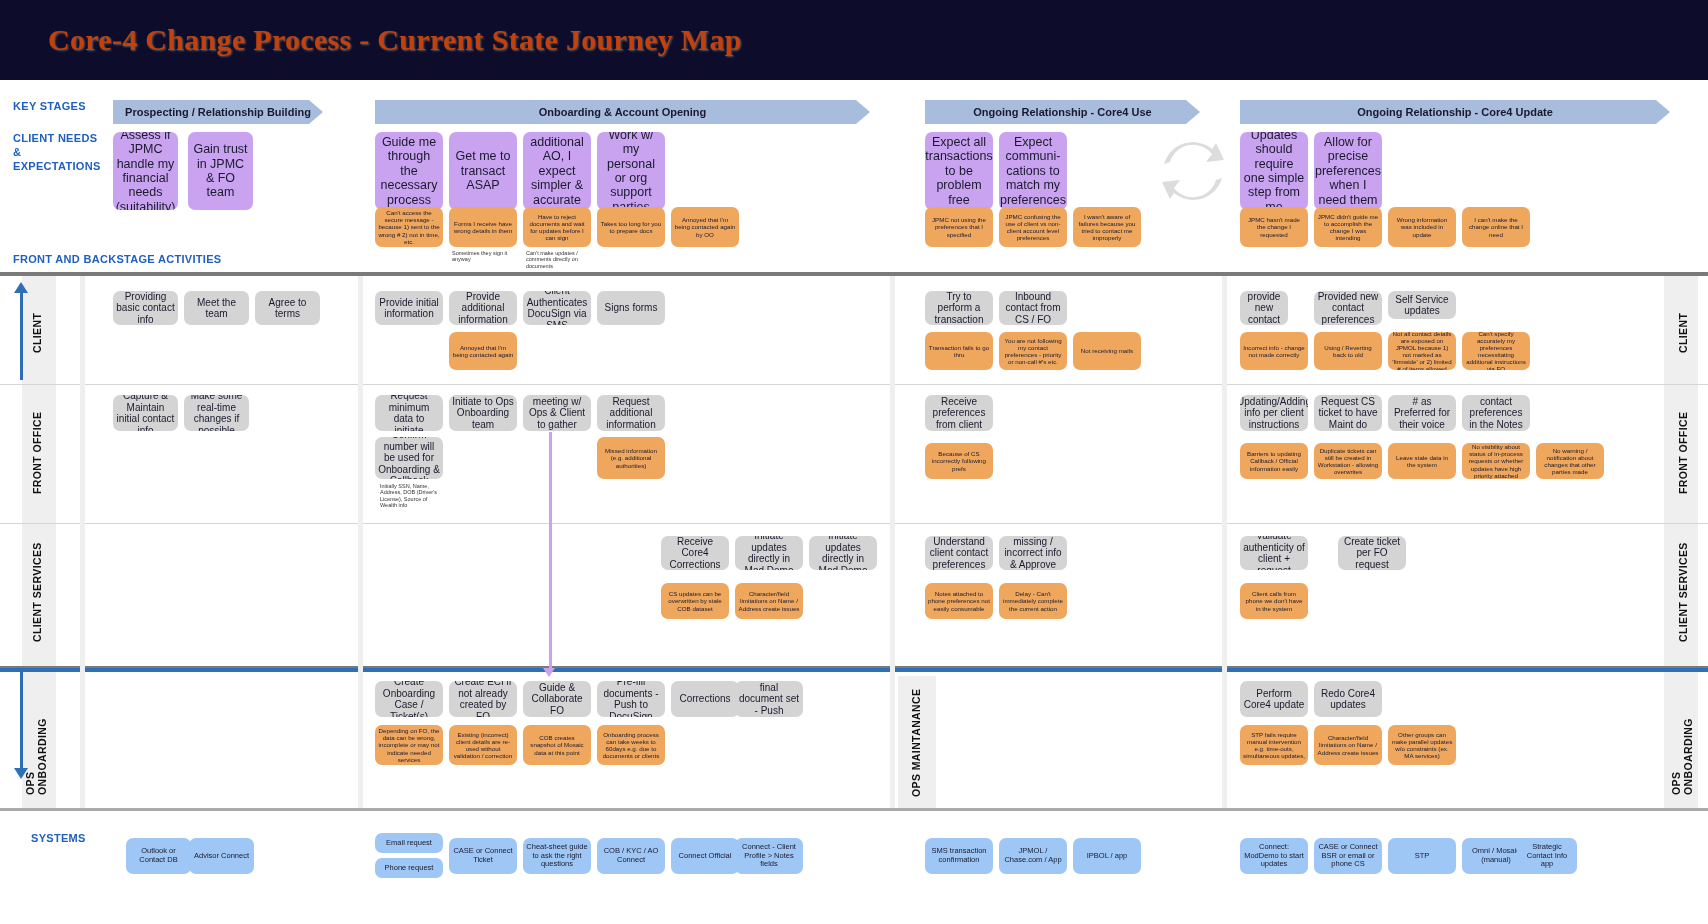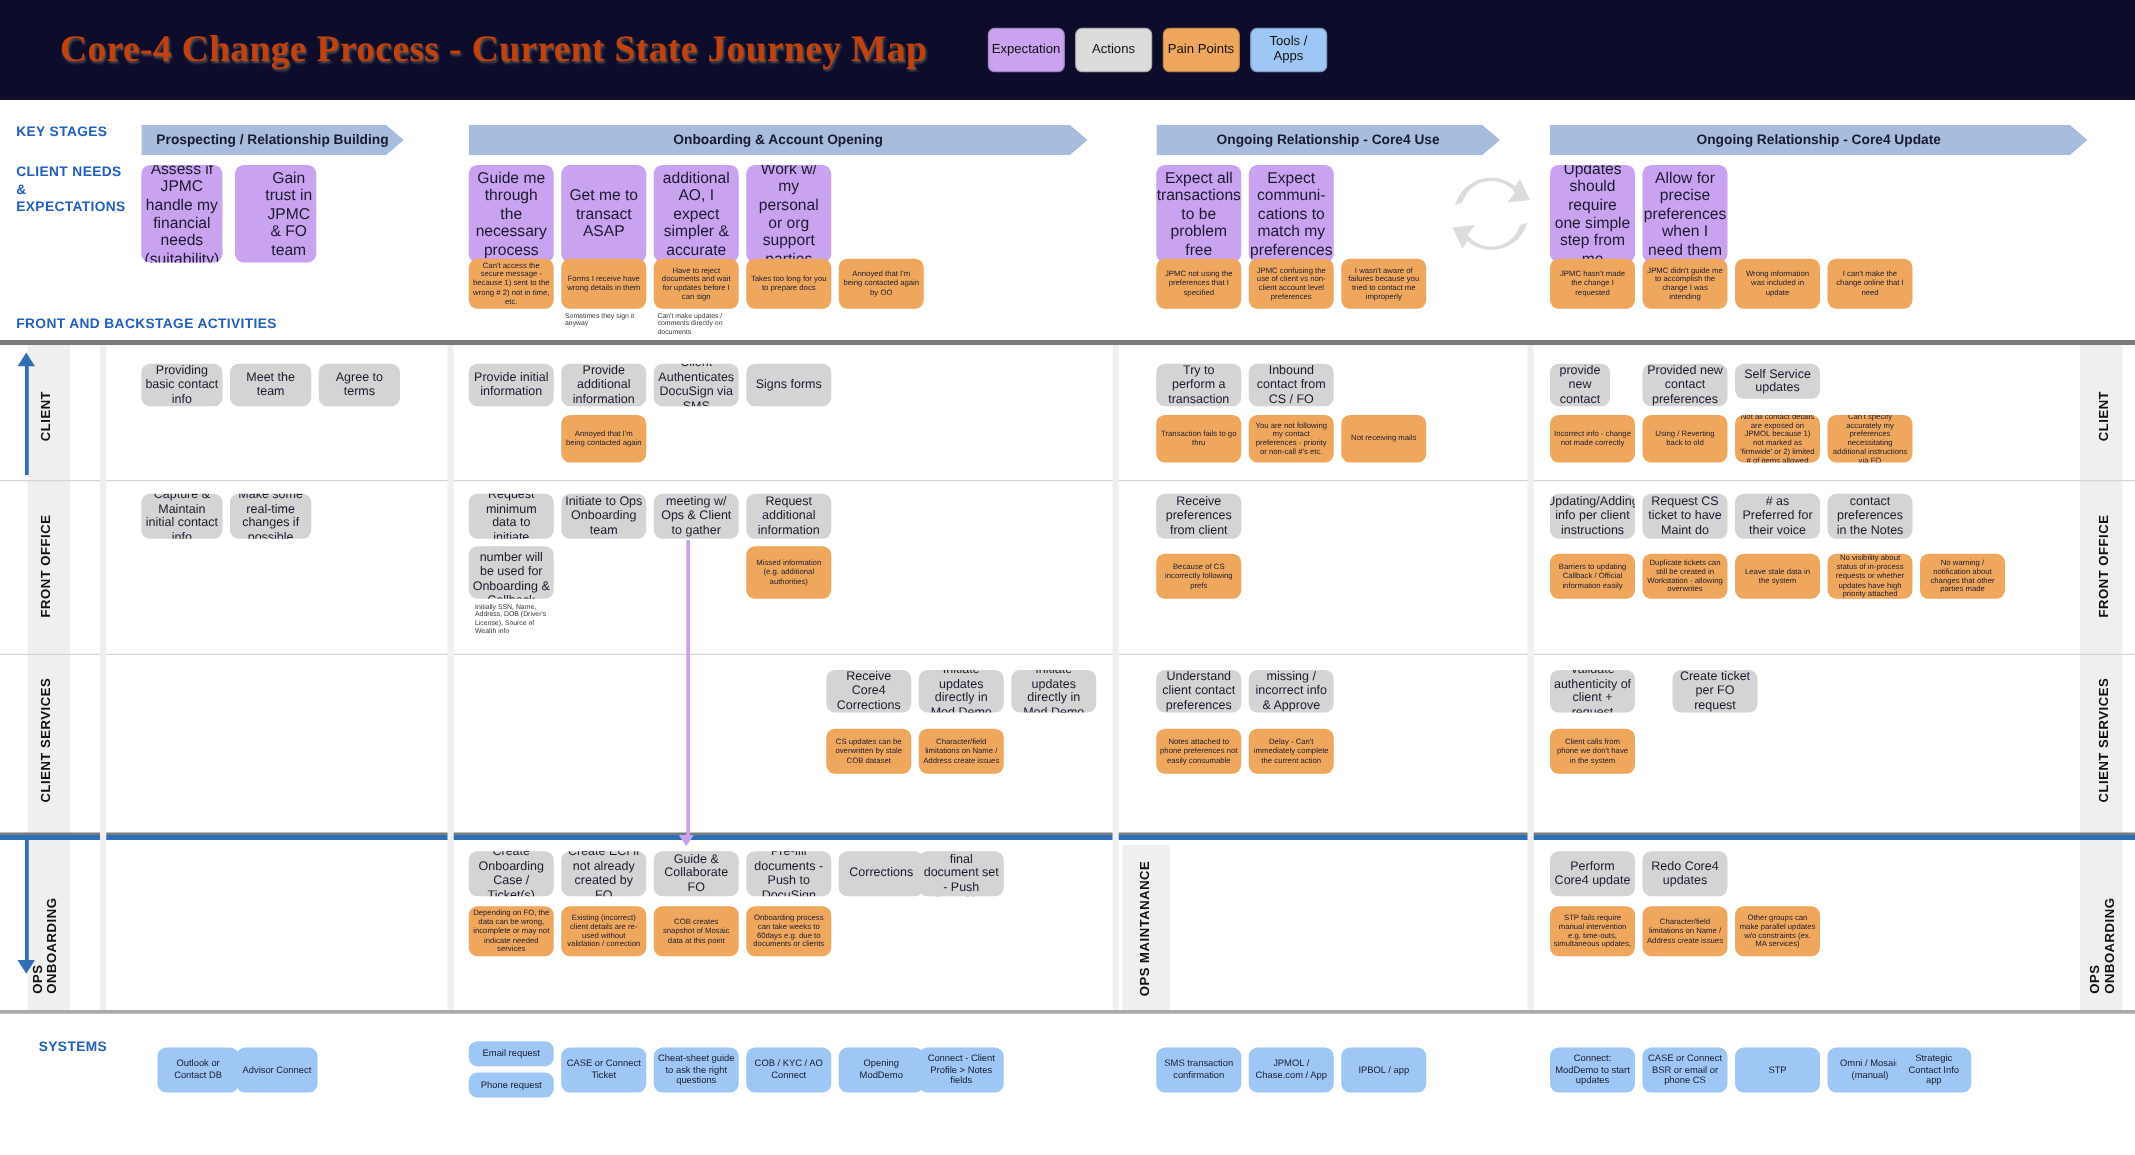--- a/index.html
+++ b/index.html
@@ -76,26 +76,20 @@
     border-left:6px solid transparent; border-right:6px solid transparent;
     border-top:9px solid #c9a3f0;
   }
   .refresh-icon { position:absolute; color:#dadada; font-size:58px; line-height:1; }
 </style>
 </head>
 <body>
 
 <div class="header">
   <div class="header-title">Core-4 Change Process - Current State Journey Map</div>
-  <div class="legend">
-    <div class="legend-chip lg-exp">Expectation</div>
-    <div class="legend-chip lg-act">Actions</div>
-    <div class="legend-chip lg-pain">Pain Points</div>
-    <div class="legend-chip lg-tool">Tools / Apps</div>
-  </div>
 </div>
 
 <div style="position:absolute;left:13px;top:100px" class="band-label">KEY STAGES</div>
 
 <div style="position:absolute;left:13px;top:132px;width:90px;line-height:1.25" class="band-label">CLIENT NEEDS &amp; EXPECTATIONS</div>
 
 <div style="position:absolute;left:13px;top:253px" class="band-label">FRONT AND BACKSTAGE ACTIVITIES</div>
 
 <div style="position:absolute;left:31px;top:832px" class="band-label">SYSTEMS</div>
 
@@ -144,21 +138,21 @@
 <div class="lane-name" style="left:1672px;top:700px;width:22px;height:95px;line-height:1.1">OPS ONBOARDING</div>
 <div class="lane-name" style="left:905px;top:685px;width:22px;height:115px">OPS MAINTANANCE</div>
 
 <div class="lane-band" style="left:18px;top:276px;width:0;height:0"></div>
 <div style="position:absolute;left:898px;top:676px;width:38px;height:132px;background:#efefef;z-index:-1"></div>
 <div style="position:absolute;left:22px;top:276px;width:34px;height:532px;background:#efefef;z-index:-1"></div>
 <div style="position:absolute;left:1664px;top:276px;width:34px;height:532px;background:#efefef;z-index:-1"></div>
 
 <div id="host-expectations">
     <div class="card c-exp" style="left: 113px; top: 132px; width: 65px; height: 78px;">Assess if JPMC handle my financial needs (suitability)</div>
-    <div class="card c-exp" style="left: 188px; top: 132px; width: 65px; height: 78px; padding-left: 24px;">Gain trust in JPMC &amp; FO team</div>
+    <div class="card c-exp" style="left: 188px; top: 132px; width: 65px; height: 78px;">Gain trust in JPMC &amp; FO team</div>
     <div class="card c-exp" style="left: 375px; top: 132px; width: 68px; height: 78px;">Guide me through the necessary process</div>
     <div class="card c-exp" style="left: 449px; top: 132px; width: 68px; height: 78px;">Get me to transact ASAP</div>
     <div class="card c-exp" style="left: 523px; top: 132px; width: 68px; height: 78px;">For additional AO, I expect simpler &amp; accurate process</div>
     <div class="card c-exp" style="left: 597px; top: 132px; width: 68px; height: 78px;">Work w/ my personal or org support parties</div>
     <div class="card c-exp" style="left: 925px; top: 132px; width: 68px; height: 78px;">Expect all transactions to be problem free</div>
     <div class="card c-exp" style="left: 999px; top: 132px; width: 68px; height: 78px;">Expect communi-cations to match my preferences</div>
     <div class="card c-exp" style="left: 1240px; top: 132px; width: 68px; height: 78px;">Updates should require one simple step from me</div>
     <div class="card c-exp" style="left: 1314px; top: 132px; width: 68px; height: 78px;">Allow for precise preferences when I need them</div>
   </div>
 <div id="host-expectation_pains">
@@ -265,21 +259,21 @@
     <div class="card c-pain" style="left: 1388px; top: 725px; width: 68px; height: 40px;">Other groups can make parallel updates w/o constraints (ex. MA services)</div>
   </div>
 <div id="host-systems">
     <div class="card c-tool" style="left: 126px; top: 838px; width: 65px; height: 36px;">Outlook or Contact DB</div>
     <div class="card c-tool" style="left: 189px; top: 838px; width: 65px; height: 36px;">Advisor Connect</div>
     <div class="card c-tool" style="left: 375px; top: 833px; width: 68px; height: 20px;">Email request</div>
     <div class="card c-tool" style="left: 375px; top: 858px; width: 68px; height: 20px;">Phone request</div>
     <div class="card c-tool" style="left: 449px; top: 838px; width: 68px; height: 36px;">CASE or Connect Ticket</div>
     <div class="card c-tool" style="left: 523px; top: 838px; width: 68px; height: 36px;">Cheat-sheet guide to ask the right questions</div>
     <div class="card c-tool" style="left: 597px; top: 838px; width: 68px; height: 36px;">COB / KYC / AO Connect</div>
-    <div class="card c-tool" style="left: 671px; top: 838px; width: 68px; height: 36px;">Opening ModDemo</div>
+    <div class="card c-tool" style="left: 671px; top: 838px; width: 68px; height: 36px;">Connect Official</div>
     <div class="card c-tool" style="left: 735px; top: 838px; width: 68px; height: 36px;">Connect - Client Profile &gt; Notes fields</div>
     <div class="card c-tool" style="left: 925px; top: 838px; width: 68px; height: 36px;">SMS transaction confirmation</div>
     <div class="card c-tool" style="left: 999px; top: 838px; width: 68px; height: 36px;">JPMOL / Chase.com / App</div>
     <div class="card c-tool" style="left: 1073px; top: 838px; width: 68px; height: 36px;">IPBOL / app</div>
     <div class="card c-tool" style="left: 1240px; top: 838px; width: 68px; height: 36px;">Connect: ModDemo to start updates</div>
     <div class="card c-tool" style="left: 1314px; top: 838px; width: 68px; height: 36px;">CASE or Connect BSR or email or phone CS</div>
     <div class="card c-tool" style="left: 1388px; top: 838px; width: 68px; height: 36px;">STP</div>
     <div class="card c-tool" style="left: 1462px; top: 838px; width: 68px; height: 36px;">Omni / Mosaic (manual)</div>
     <div class="card c-tool" style="left: 1517px; top: 838px; width: 60px; height: 36px;">Strategic Contact Info app</div>
   </div>

